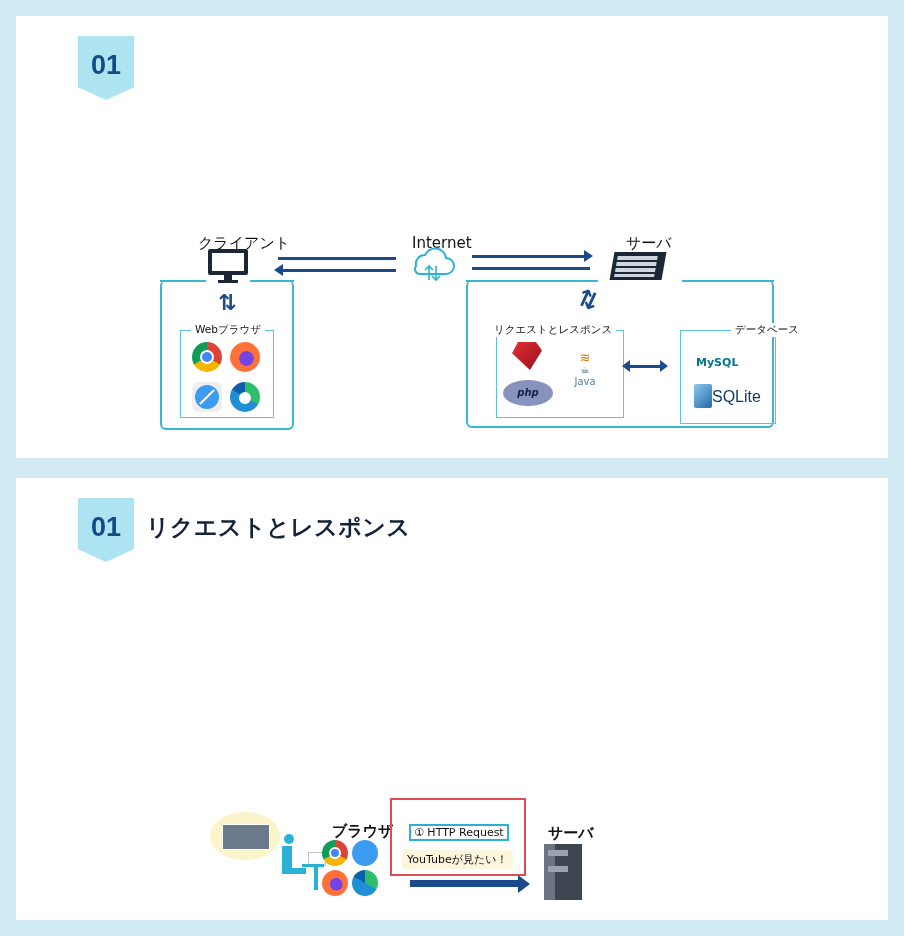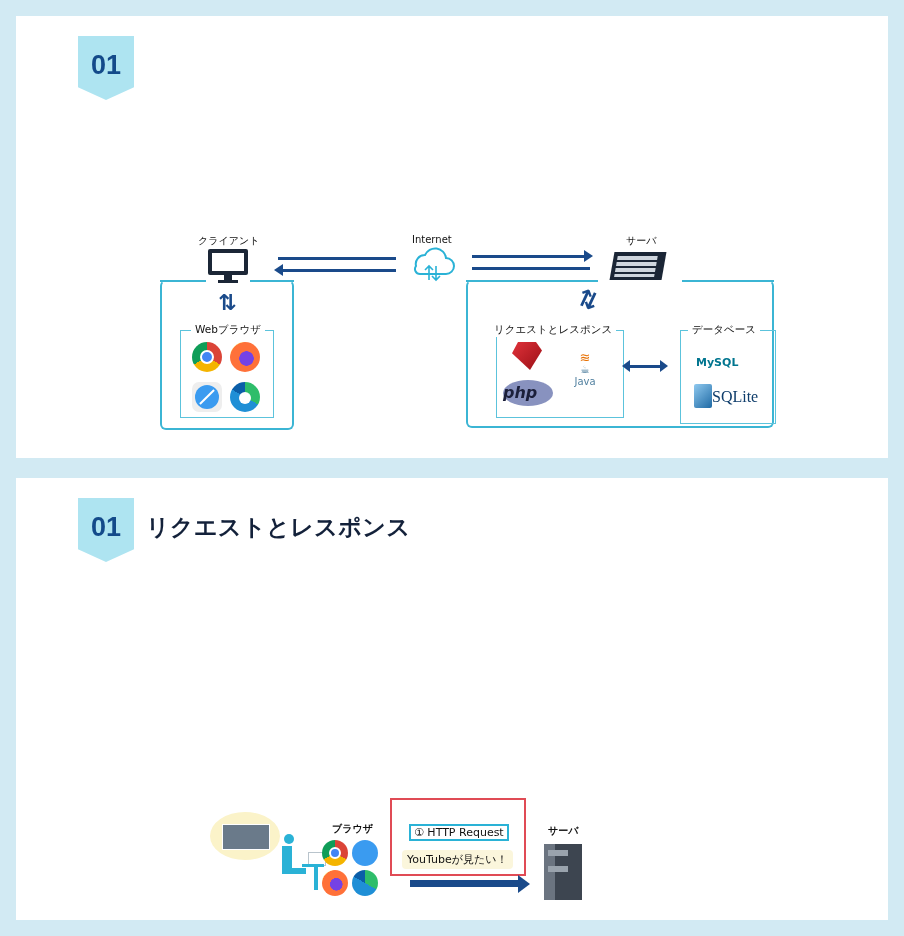--- a/index.html
+++ b/index.html
@@ -12,21 +12,21 @@
   .card2 { top:478px; height:442px; }
   .badge {
     position:absolute; left:62px; width:56px; height:64px; background:#aee4f1;
     clip-path:polygon(0 0,100% 0,100% 80%,50% 100%,0 80%);
     display:flex; justify-content:center; padding-top:14px; box-sizing:border-box;
     font-family:"Liberation Sans",sans-serif; font-weight:bold; font-size:27px; color:#134a8a;
   }
   .title { position:absolute; left:130px; font-weight:bold; font-size:23px; color:#13213a; letter-spacing:0.5px; }
   .para { position:absolute; left:88px; width:700px; font-size:16.5px; line-height:32px; color:#253244; }
   .para b { color:#13213a; }
-  .lbl { position:absolute; font-size:10px; color:#111; white-space:nowrap; }
+  .lbl { position:absolute; font-size:15px; color:#111; white-space:nowrap; }
   .box { position:absolute; border:2px solid #3bb5d4; border-radius:6px; box-sizing:border-box; }
   .ibox { position:absolute; border:1.5px solid #5cc3dc; box-sizing:border-box; }
   .gap { position:absolute; background:#fff; padding:0 4px; font-size:10.5px; color:#111; white-space:nowrap; }
   .line { position:absolute; height:3px; background:#1a4a8a; }
   .ico { position:absolute; border-radius:50%; }
 </style>
 </head>
 <body>
 
 <div class="card card1">
@@ -82,37 +82,37 @@
       <div style="position:absolute;left:4px;top:22px;width:40px;height:3px;background:#cfd6de;"></div>
     </div>
     <div class="box" style="left:450px;top:264px;width:308px;height:148px;border-top-color:transparent;"></div>
     <div style="position:absolute;left:450px;top:264px;width:132px;height:2px;background:#3bb5d4;"></div>
     <div style="position:absolute;left:666px;top:264px;width:92px;height:2px;background:#3bb5d4;"></div>
     <div style="position:absolute;left:562px;top:270px;font-size:24px;color:#1a4a8a;font-weight:bold;transform:rotate(25deg);">⇅</div>
 
     <div class="ibox" style="left:480px;top:314px;width:128px;height:88px;"></div>
     <div class="gap" style="left:474px;top:307px;">リクエストとレスポンス</div>
     <div style="position:absolute;left:496px;top:326px;width:30px;height:28px;background:linear-gradient(135deg,#e0313a,#9a1016);clip-path:polygon(20% 0,80% 0,100% 30%,60% 100%,0 40%);"></div>
-    <div style="position:absolute;left:487px;top:364px;width:50px;height:26px;border-radius:50%;background:#8892bf;color:#1b1f3a;font-weight:bold;font-style:italic;font-size:16px;line-height:26px;">php</div>
+    <div style="position:absolute;left:487px;top:364px;width:50px;height:26px;border-radius:50%;background:#8892bf;color:#1b1f3a;font-weight:bold;font-style:italic;font-size:10px;text-align:center;line-height:26px;">php</div>
     <div style="position:absolute;left:556px;top:336px;width:26px;text-align:center;">
       <div style="color:#e76f00;font-size:13px;line-height:12px;">≋</div>
       <div style="color:#5382a1;font-size:11px;line-height:12px;">☕</div>
       <div style="color:#5382a1;font-size:10px;">Java</div>
     </div>
 
     <div style="position:absolute;left:612px;top:349px;width:34px;height:3px;background:#1a4a8a;">
       <div style="position:absolute;left:-6px;top:-5px;border-top:6px solid transparent;border-bottom:6px solid transparent;border-right:8px solid #1a4a8a;"></div>
       <div style="position:absolute;right:-6px;top:-5px;border-top:6px solid transparent;border-bottom:6px solid transparent;border-left:8px solid #1a4a8a;"></div>
     </div>
 
     <div class="ibox" style="left:664px;top:314px;width:96px;height:94px;"></div>
-    <div class="gap" style="left:672px;top:307px;text-align:right;">データベース</div>
+    <div class="gap" style="left:715px;top:307px;text-align:right;">データベース</div>
     <div style="position:absolute;left:680px;top:340px;font-size:11px;font-weight:bold;color:#00758f;">MySQL</div>
     <div style="position:absolute;left:678px;top:368px;width:18px;height:24px;background:linear-gradient(135deg,#8fc9ef,#1f6aa5);border-radius:2px;"></div>
-    <div style="position:absolute;left:696px;top:372px;font-family:Liberation Serif, serif;font-size:16px;color:#0f3d6b;">SQLite</div>
+    <div style="position:absolute;left:696px;top:372px;font-family:Liberation Sans, sans-serif;font-size:16px;color:#0f3d6b;">SQLite</div>
   </div>
 </div>
 
 <div class="card card2">
   <div class="badge" style="top:20px;">01</div>
   <div class="title" style="top:34px;">リクエストとレスポンス</div>
 
   <div style="position:absolute;left:0;top:0;width:696px;height:442px;">
     <div style="position:absolute;left:194px;top:334px;width:70px;height:48px;border-radius:50%;background:#fbf3c9;">
       <div style="position:absolute;left:12px;top:12px;width:46px;height:24px;background:#6a7a8a;border:1px solid #fff;"></div>

